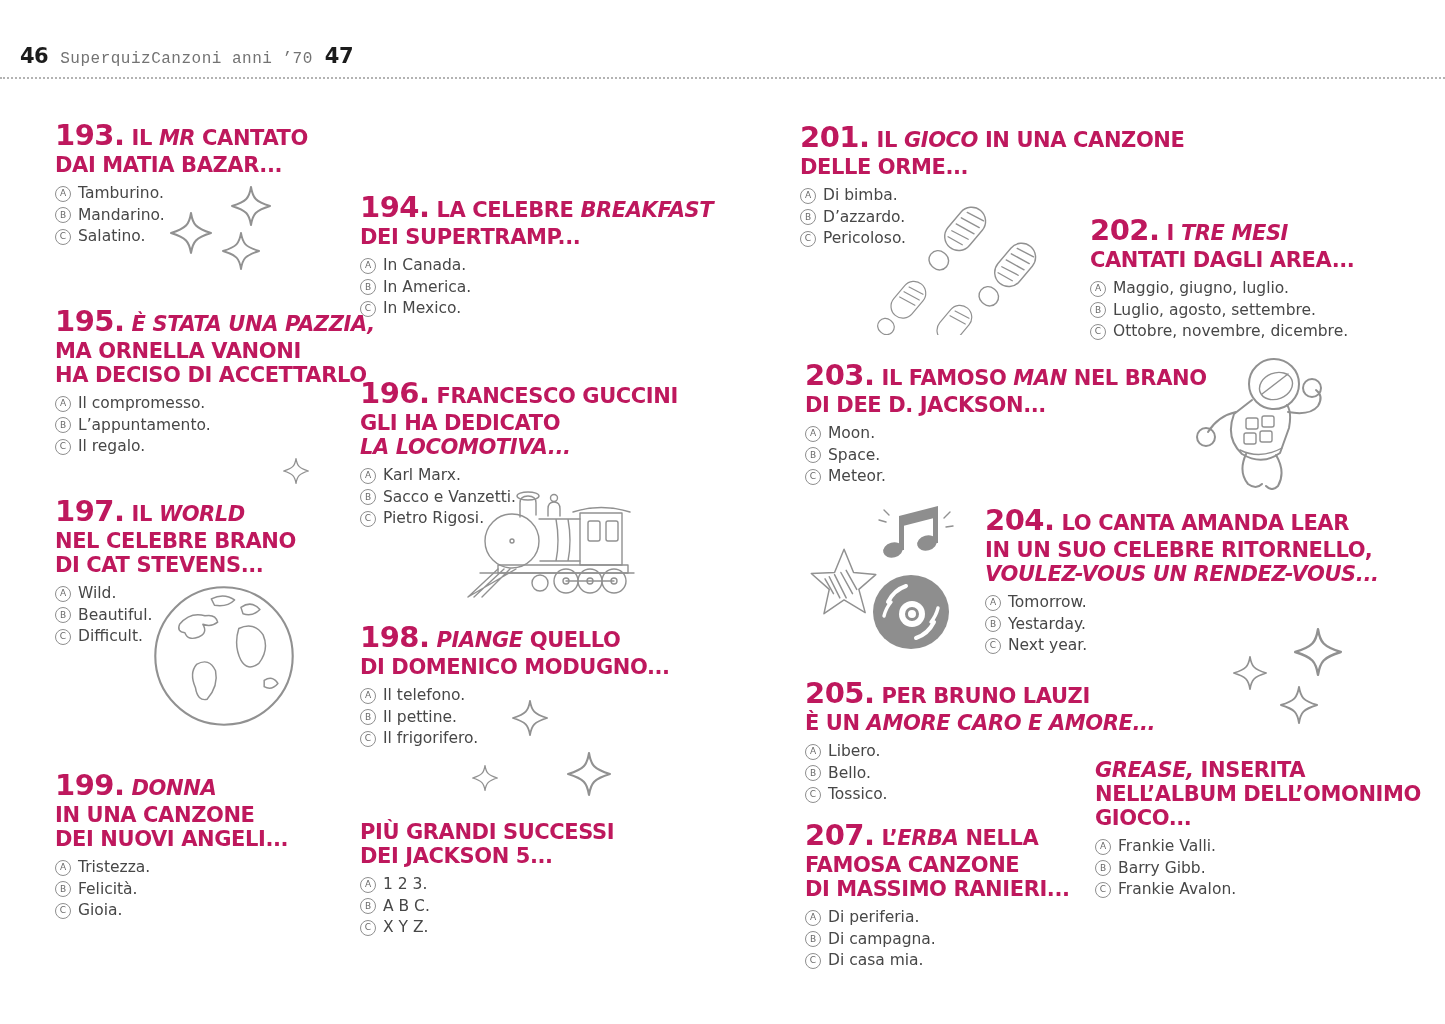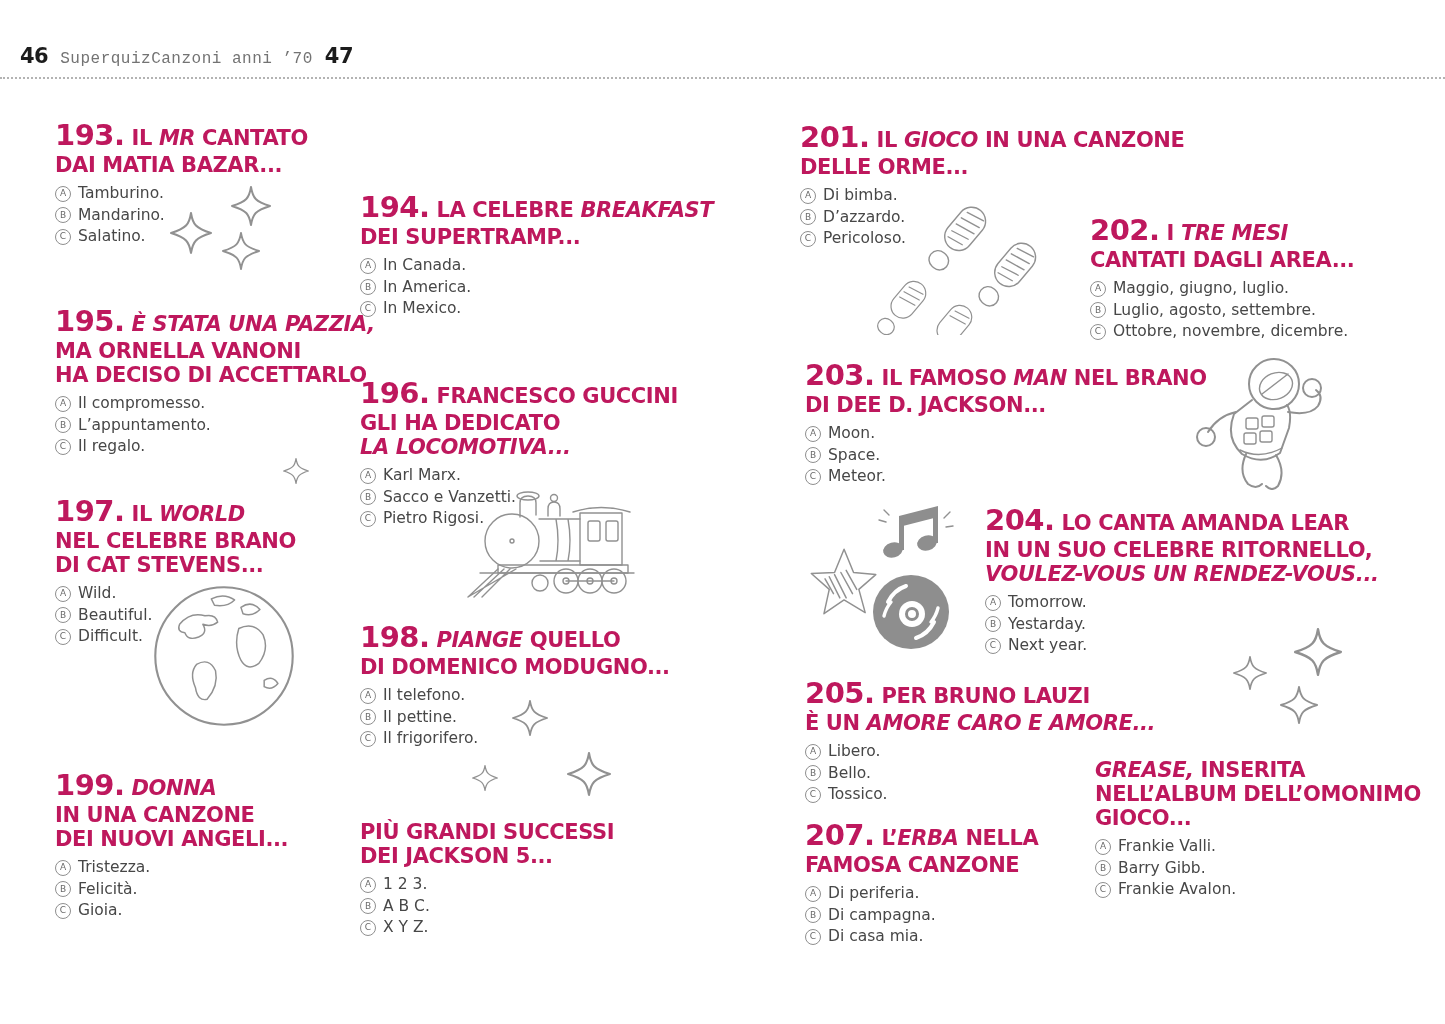--- a/index.html
+++ b/index.html
@@ -328,20 +328,21 @@
         <div class="opt">
           <span class="circ">C</span>
           <span>Frankie Avalon.</span>
         </div>
       </div>
     </section>
   <section class="q" style="left:805px;top:820px;width:335px">
       <div class="qtitle">
         <div class="qline first"><span class="qnum">207.</span><span>L’</span><i>ERBA</i><span> NELLA</span></div>
         <div class="qline"><span>FAMOSA CANZONE</span></div>
+        <div class="qline"><span>DI MASSIMO RANIERI...</span></div>
       </div>
       <div class="qopts">
         <div class="opt">
           <span class="circ">A</span>
           <span>Di periferia.</span>
         </div>
         <div class="opt">
           <span class="circ">B</span>
           <span>Di campagna.</span>
         </div>

